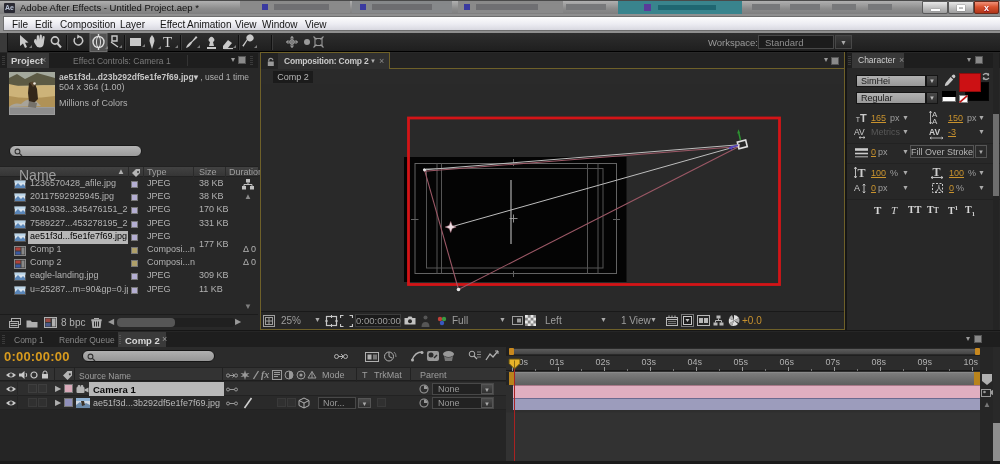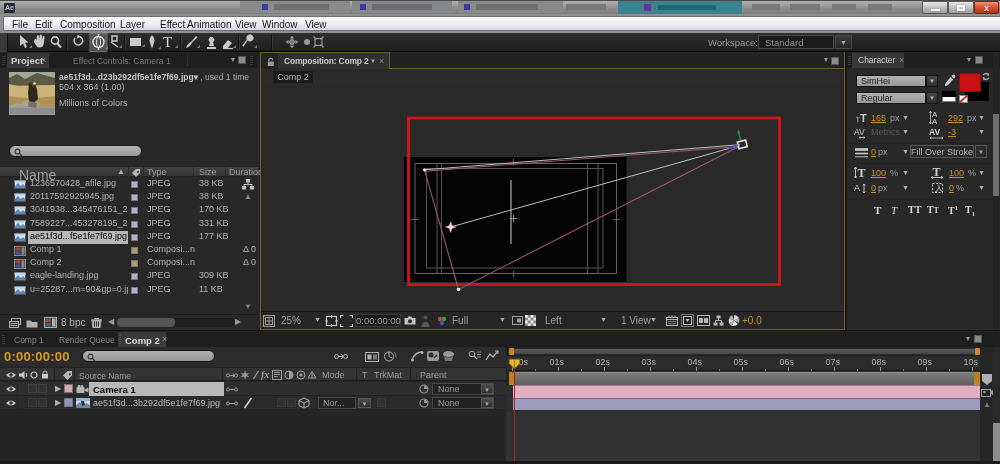--- a/index.html
+++ b/index.html
@@ -9,20 +9,21 @@
 #stage{position:relative;width:1000px;height:464px;}
 .txt{position:absolute;white-space:nowrap;}
 .nm{position:absolute;white-space:nowrap;overflow:hidden;max-width:98px;}
 </style>
 </head>
 <body>
 <div id="stage">
 
 <div class="abs" id="titlebar" style="left:0;top:0;width:1000px;height:14px;background:linear-gradient(#b0b0b0,#8b8b8b 60%,#7f7f7f);border-top:1px solid #4a4a4a;">
   <div class="abs" style="left:4px;top:2px;width:11px;height:10px;background:#2a2a33;border-radius:1px;color:#b9c3d8;font-size:7px;font-weight:bold;text-align:center;line-height:10px;">Ae</div>
+  <div class="txt" style="left:20px;top:1px;font-size:9.5px;color:#111;">Adobe After Effects - Untitled Project.aep *</div>
 
   <div class="abs" style="left:240px;top:0;width:110px;height:12px;background:#8a8a8a;"></div>
   <div class="abs" style="left:262px;top:3px;width:6px;height:6px;background:#3a3aa0;"></div>
   <div class="abs" style="left:274px;top:3px;width:55px;height:6px;background:#6f6f72;"></div>
   <div class="abs" style="left:352px;top:0;width:100px;height:12px;background:#86888a;"></div>
   <div class="abs" style="left:360px;top:3px;width:6px;height:6px;background:#3a3aa0;"></div>
   <div class="abs" style="left:372px;top:3px;width:60px;height:6px;background:#6d6d70;"></div>
   <div class="abs" style="left:458px;top:0;width:105px;height:12px;background:#8a8a8a;"></div>
   <div class="abs" style="left:464px;top:3px;width:6px;height:6px;background:#3a3aa0;"></div>
   <div class="abs" style="left:476px;top:3px;width:62px;height:6px;background:#6f6f72;"></div>
@@ -250,21 +251,21 @@
     <div class="abs" style="left:0;top:52.8px;width:258px;height:13px;">
       <svg class="abs" style="left:14px;top:2px;" width="12" height="9">
             <rect x="0.5" y="0.5" width="11" height="8" fill="#d8e4ee" stroke="#555"></rect>
             <path d="M1,6 l3,-3 l3,3 l2,-2 l2,2 l0,2 l-10,0 z" fill="#5a86b8"></path>
             <rect x="0.5" y="0.5" width="11" height="2.2" fill="#b9d4e8"></rect>
           </svg>
       <div class="abs" style="left:28px;top:0;width:100px;height:13px;background:#b7b7b7;"></div>
       <span class="nm" style="left:30px;top:0;color:#000;">ae51f3d...f5e1fe7f69.jpg</span>
       <div class="abs" style="left:131px;top:3px;width:7px;height:7px;background:#b4aed2;border:1px solid #777;"></div>
       <span class="txt" style="left:147px;top:0;">JPEG</span>
-          <span class="txt" style="left:199px;top:0;text-align:right;">177 KB</span>
+          <span class="txt" style="left:199px;top:8px;text-align:right;">177 KB</span>
     </div>
 
     <div class="abs" style="left:0;top:66px;width:258px;height:13px;">
       <svg class="abs" style="left:14px;top:2px;" width="12" height="10">
             <rect x="0.5" y="0.5" width="11" height="9" fill="#3a3a3a" stroke="#888"></rect>
             <rect x="1.5" y="1.5" width="5" height="3" fill="#b04038"></rect>
             <rect x="1.5" y="5.5" width="5" height="3" fill="#3858a0"></rect>
             <rect x="7.5" y="1.5" width="3" height="7" fill="#888"></rect>
           </svg>
       <span class="txt" style="left:30px;top:0;">Comp 1</span>
@@ -525,21 +526,21 @@
 
   <span class="txt" style="left:8px;top:60px;font-size:9px;"> <span style="font-size:7px;">T</span><b style="font-size:11px;">T</b></span>
   <span class="txt" style="left:24px;top:61px;color:#c8922e;text-decoration:underline;">165</span>
       <span class="txt" style="left:43px;top:61px;color:#9e9e9e;">px</span>
   <span class="txt" style="left:55px;top:62px;font-size:7px;color:#aaa;">▼</span>
   <svg class="abs" style="left:82px;top:58px;" width="13" height="15">
         <text x="3" y="7" font-size="8" fill="#ccc" font-family="Liberation Sans">A</text>
         <text x="3" y="14" font-size="8" fill="#ccc" font-family="Liberation Sans">A</text>
         <path d="M1.5,1 L1.5,14 M1.5,1 l-1,2 M1.5,1 l1,2 M1.5,14 l-1,-2 M1.5,14 l1,-2" stroke="#ccc" stroke-width="0.8"></path>
       </svg>
-  <span class="txt" style="left:101px;top:61px;color:#c8922e;text-decoration:underline;">292</span>
+  <span class="txt" style="left:101px;top:61px;color:#c8922e;text-decoration:underline;">150</span>
       <span class="txt" style="left:120px;top:61px;color:#9e9e9e;">px</span>
   <span class="txt" style="left:131px;top:62px;font-size:7px;color:#aaa;">▼</span>
 
   <svg class="abs" style="left:7px;top:75px;" width="16" height="13">
         <text x="0" y="8" font-size="8.5" fill="#ccc" font-family="Liberation Sans">AV</text>
         <path d="M5,10.5 L11,10.5 M5,10.5 l1.5,-1 M5,10.5 l1.5,1 M11,10.5 l-1.5,-1 M11,10.5 l-1.5,1" stroke="#ccc" stroke-width="0.8"></path>
       </svg>
   <span class="txt" style="left:24px;top:75px;color:#585858;">Metrics</span>
   <span class="txt" style="left:55px;top:76px;font-size:7px;color:#aaa;">▼</span>
   <svg class="abs" style="left:82px;top:75px;" width="16" height="13">

